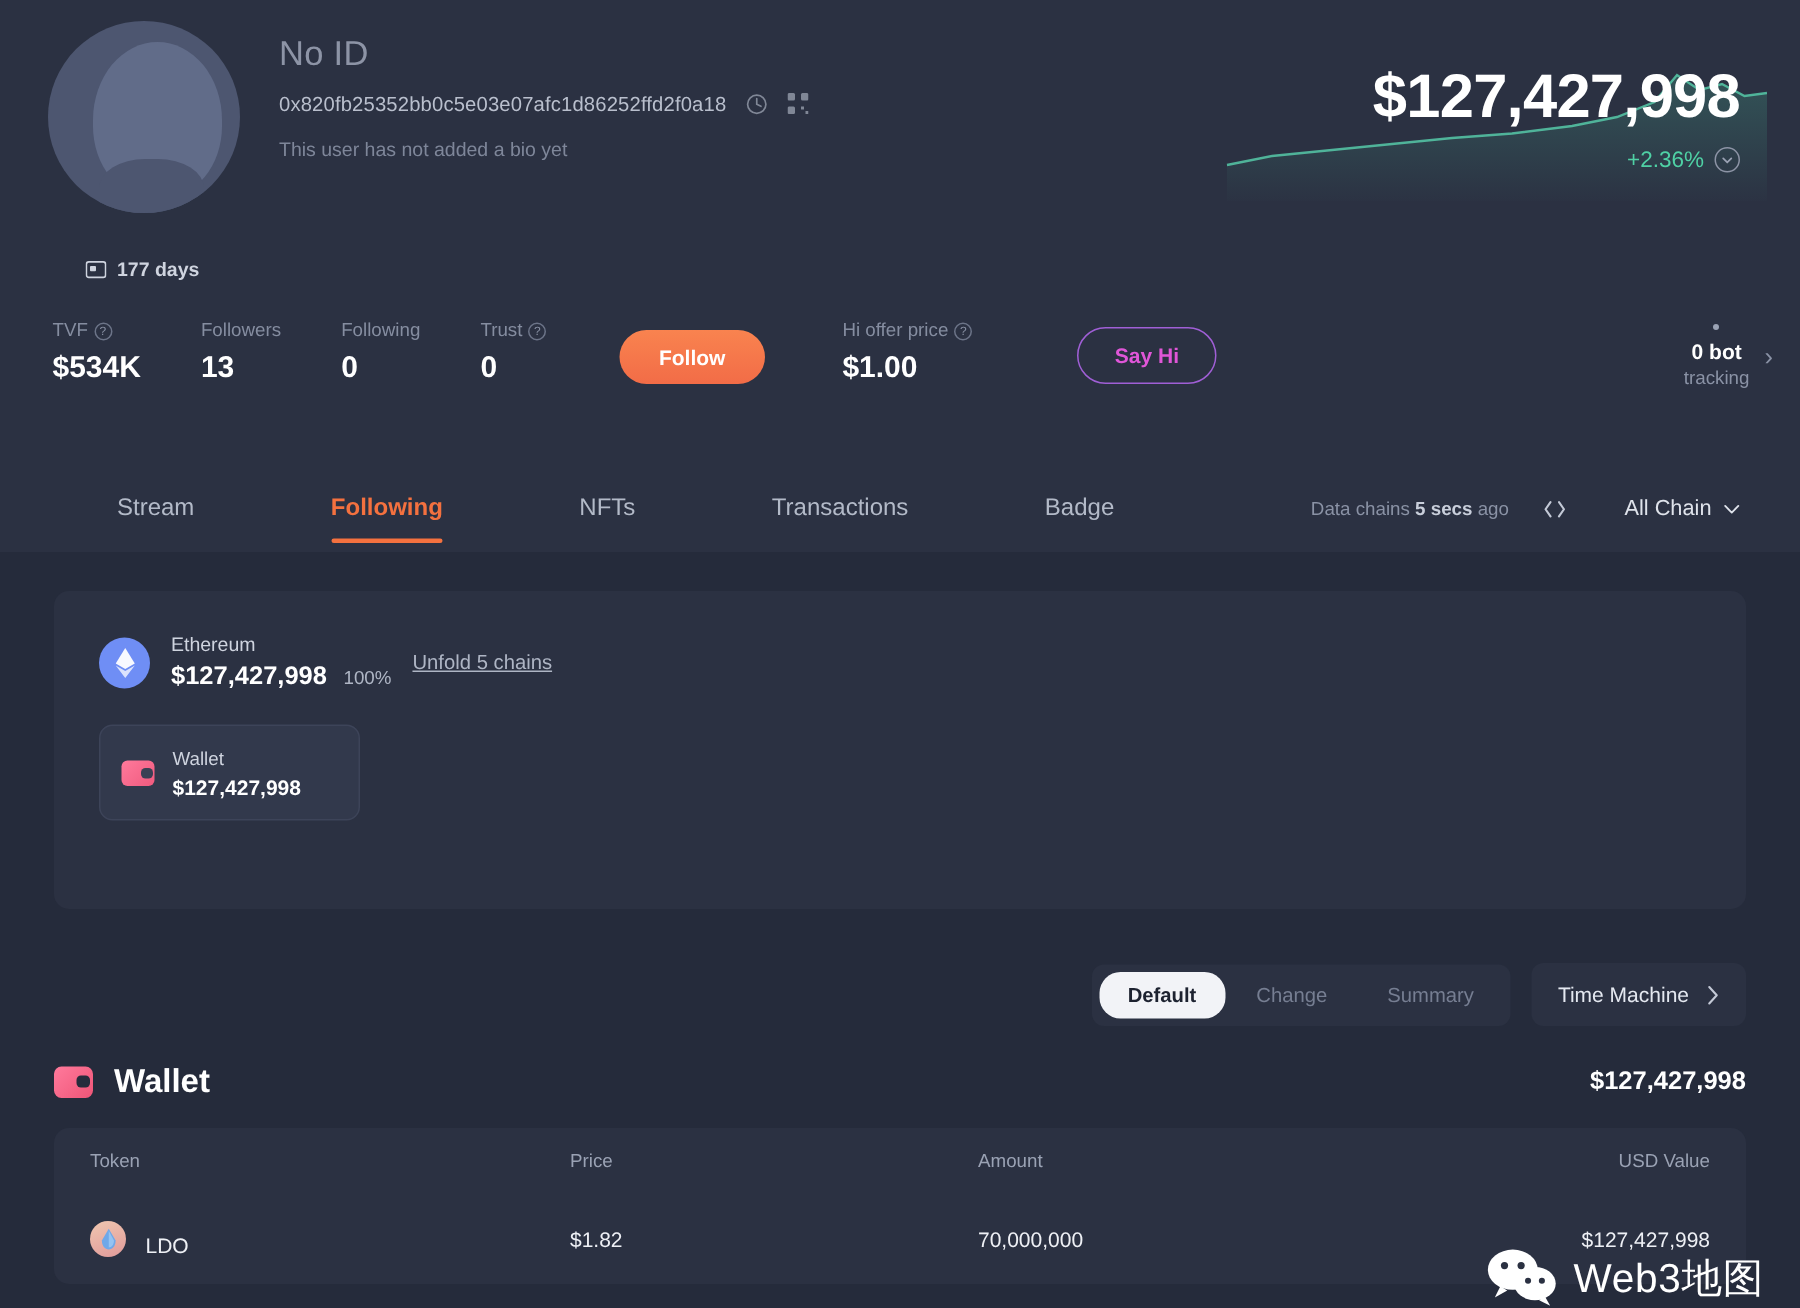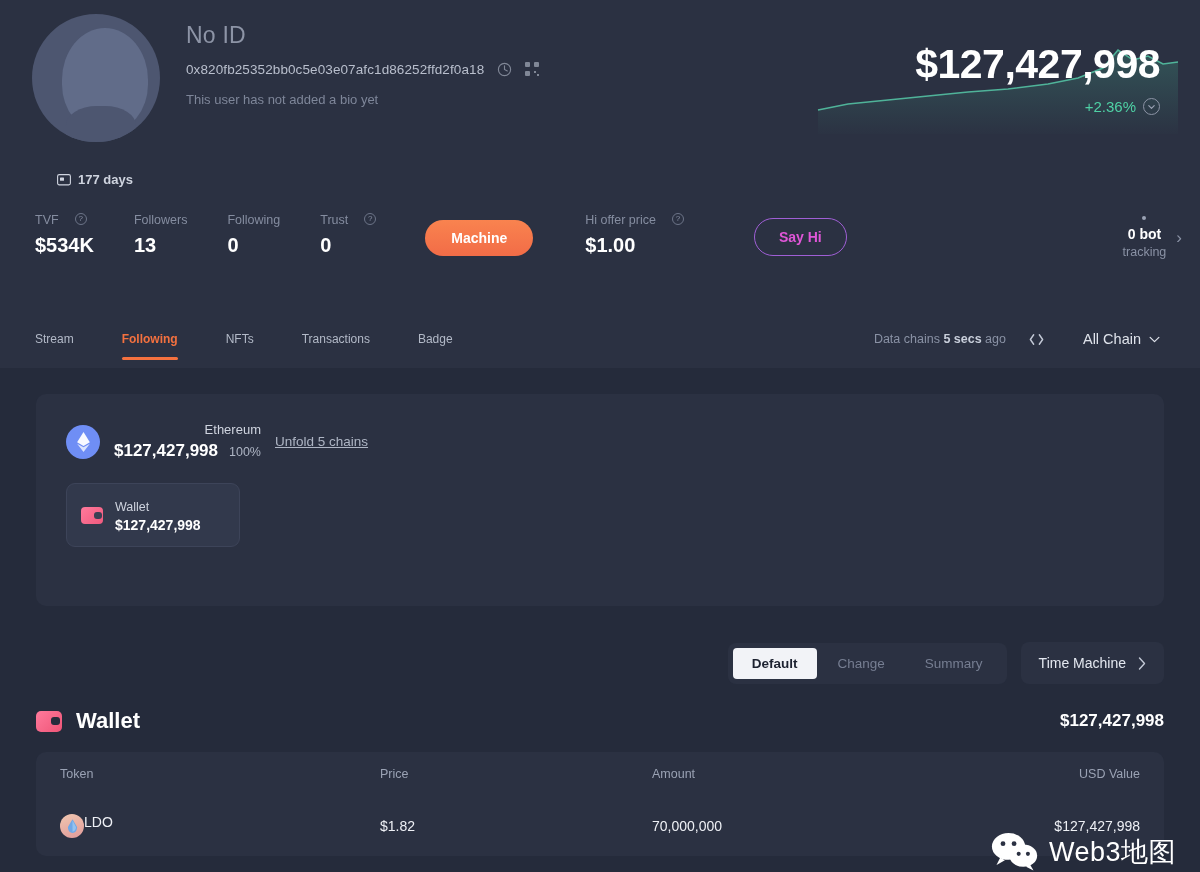--- a/index.html
+++ b/index.html
@@ -153,22 +153,22 @@
     display: flex;
     align-items: flex-end;
     margin: 26px 0 0 35px;
     position: relative;
   }
   .stat { margin-right: 40px; }
   .stat-label {
     font-size: 12.5px;
     color: #858da0;
     display: flex;
-    align-items: flex-start;
-    gap: 16px;
+    align-items: flex-end;
+    gap: 4px;
     white-space: nowrap;
   }
   .stat-value {
     font-size: 20px;
     font-weight: 700;
     color: #fff;
     margin-top: 7px;
   }
   .q-mark {
     width: 12px; height: 12px; border-radius: 50%;
@@ -228,27 +228,28 @@
   
   .tabbar {
     display: flex;
     align-items: center;
     padding: 0 40px 0 35px;
     height: 58px;
     background: #2b3142;
     position: relative;
   }
   .tab {
-    font-size: 12px;
+    font-size: 16px;
     color: #b3bac8;
     margin-right: 48px;
     cursor: pointer;
     position: relative;
     padding-bottom: 14px;
     padding-top: 14px;
+    margin-left: 43px;
   }
   .tab.active { color: #f4713f; font-weight: 700; }
   .tab.active::after {
     content: "";
     position: absolute;
     left: 0; right: 0; bottom: 0;
     height: 3px;
     border-radius: 2px;
     background: #f4713f;
   }
@@ -279,21 +280,21 @@
   }
 
   .chain-card {
     margin-top: 26px;
     background: #2b3142;
     border-radius: 10px;
     padding: 28px 30px 26px;
     height: 212px;
   }
 
-  .chain-head { display: flex; align-items: center; gap: 14px; text-align: right; }
+  .chain-head { display: flex; align-items: center; gap: 14px; }
   .eth-ico {
     width: 34px; height: 34px; border-radius: 50%;
     background: #6f8ef5;
     display: flex; align-items: center; justify-content: center;
     flex: 0 0 34px;
   }
   .chain-name { font-size: 13px; color: #cfd4df; }
   .chain-val-row { display: flex; align-items: baseline; gap: 11px; margin-top: 4px; }
   .chain-val { font-size: 17px; font-weight: 700; color: #fff; }
   .chain-pct { font-size: 12.5px; color: #aeb5c4; }
@@ -339,21 +340,21 @@
     background: #2b3142;
     border-radius: 8px;
     padding: 5px;
     display: flex;
     gap: 2px;
   }
   .seg-btn {
     font-size: 13.5px;
     color: #767e92;
     padding: 8px 19px;
-    border-radius: 4px;
+    border-radius: 14px;
     cursor: pointer;
     font-family: inherit;
     border: none;
     background: transparent;
   }
   .seg-btn.active {
     background: #f2f3f7;
     color: #1d2230;
     font-weight: 700;
   }
@@ -399,21 +400,21 @@
     display: flex;
     align-items: center;
   }
   .thead { height: 44px; font-size: 12.5px; color: #9aa2b4; }
   .trow { height: 60px; }
   .c-token { flex: 0 0 320px; }
   .c-price { flex: 0 0 272px; }
   .c-amount { flex: 1; }
   .c-usd { flex: 0 0 180px; text-align: right; }
 
-  .token-cell { display: flex; align-items: flex-start; }
+  .token-cell { display: flex; align-items: flex-end; gap: 13px; }
   .ldo-ico {
     width: 24px; height: 24px; border-radius: 50%;
     background: linear-gradient(160deg, #f0c7b0, #e09a9a);
     display: flex; align-items: center; justify-content: center;
     flex: 0 0 24px;
   }
   .token-name { font-size: 14px; color: #eef0f5; }
   .cell-txt { font-size: 14px; color: #eef0f5; }
 
   
@@ -520,21 +521,21 @@
     </div>
 
     <div class="stat">
       <div class="stat-label">
         <span>Trust</span>
         <span class="q-mark">?</span>
       </div>
       <div class="stat-value">0</div>
     </div>
 
-    <button class="follow-btn">Machine</button>
+    <button class="follow-btn">Follow</button>
 
     <div class="stat">
       <div class="stat-label">
         <span>Hi offer price</span>
         <span class="q-mark">?</span>
       </div>
       <div class="stat-value">$1.00</div>
     </div>
 
     <button class="sayhi-btn">Say Hi</button>

